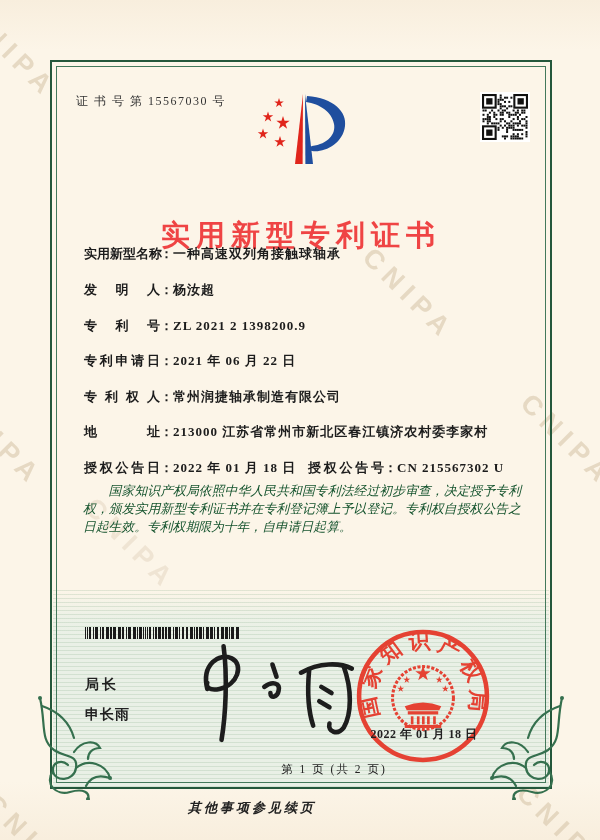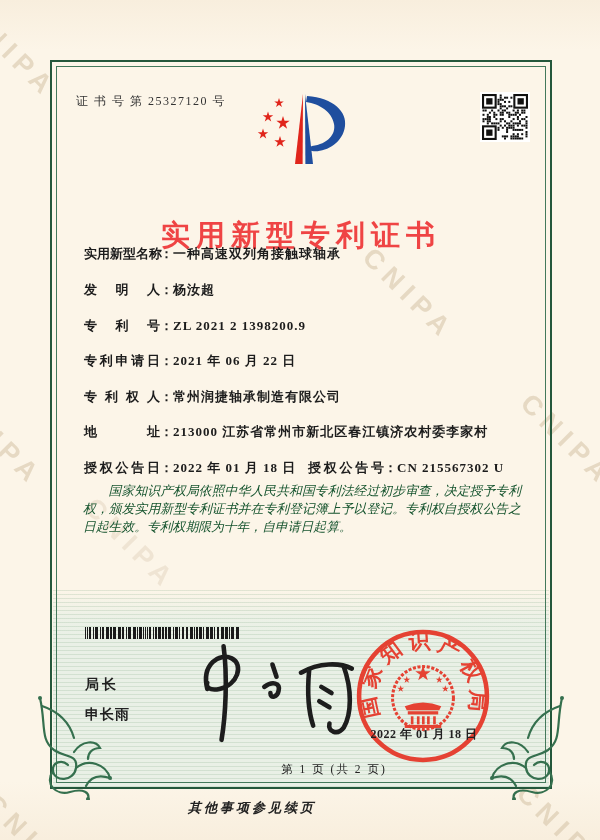--- a/index.html
+++ b/index.html
@@ -105,21 +105,21 @@
     <path d="M25,75 C16,88 28,100 42,96 C56,92 62,97 60,103"></path>
     <path d="M46,56 C54,44 68,44 72,52 C64,52 60,57 60,63"></path>
   </g>
   <g fill="#35704e">
     <circle cx="12" cy="2" r="2"></circle>
       <circle cx="82" cy="82" r="2"></circle>
       <circle cx="60" cy="103" r="2"></circle>
   </g>
 </svg>
 
-<div class="abs content cert-no">证 书 号 第 25327120 号</div>
+<div class="abs content cert-no">证 书 号 第 15567030 号</div>
 
 <svg class="abs content logo" width="96" height="74" viewBox="0 0 96 74">
   <polygon points="49,2 41,72 48.6,72" fill="#e0251b"></polygon>
   <polygon points="51,2 51.4,72 59,72" fill="#1f4e9e"></polygon>
   <path d="M53,4 C80,6 93,20 91,34 C89,52 70,61 58,59 C55.5,58.5 55,55 58,54 C74,52 82,42 80,32 C78,20 66,12 52,10 Z" fill="#1f4e9e"></path>
   <g fill="#e0251b">
     <path d="M0,-1L0.588,0.809L-0.951,-0.309L0.951,-0.309L-0.588,0.809Z" transform="translate(25,11) scale(5)"></path>
     <path d="M0,-1L0.588,0.809L-0.951,-0.309L0.951,-0.309L-0.588,0.809Z" transform="translate(14,25) scale(5.5)"></path>
     <path d="M0,-1L0.588,0.809L-0.951,-0.309L0.951,-0.309L-0.588,0.809Z" transform="translate(29,31) scale(7)"></path>
     <path d="M0,-1L0.588,0.809L-0.951,-0.309L0.951,-0.309L-0.588,0.809Z" transform="translate(9,42) scale(5.5)"></path>

